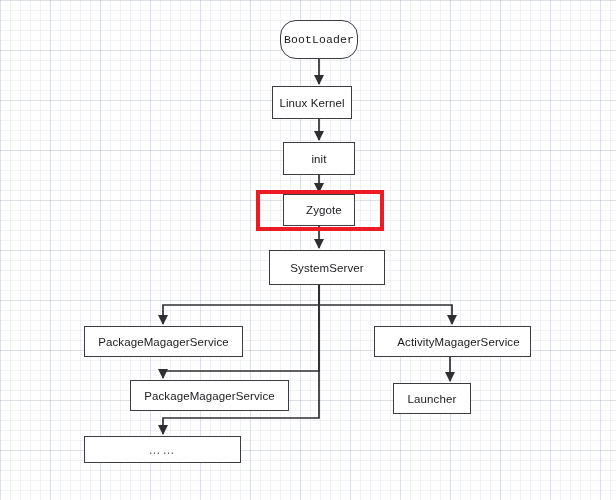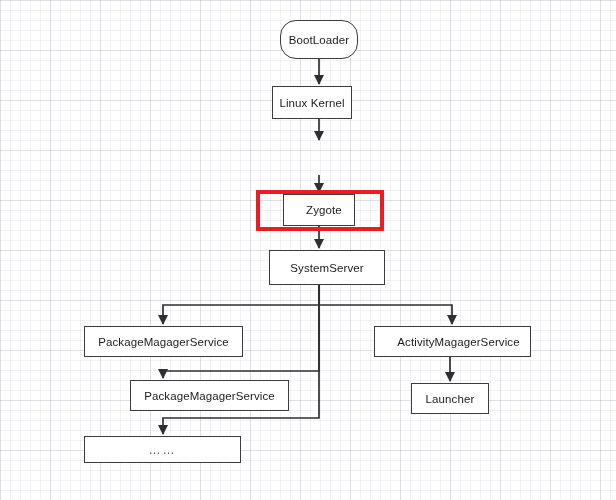--- a/index.html
+++ b/index.html
@@ -62,28 +62,31 @@
       <path d="M 319 175 L 319 192"></path>
       <path d="M 319 226 L 319 248"></path>
       <path d="M 319 285 L 319 305 L 163 305 L 163 324"></path>
       <path d="M 319 285 L 319 305 L 452 305 L 452 324"></path>
       <path d="M 319 285 L 319 371 L 163 371 L 163 378"></path>
       <path d="M 319 285 L 319 418 L 163 418 L 163 434"></path>
       <path d="M 450 357 L 450 381"></path>
     </g>
   </svg>
 
-  <div class="node rounded" style="left:280px;top:20px;width:78px;height:39px;">
+  <div class="node rounded" style="left:280px;top:20px;width:78px;height:39px;font-family:Liberation Mono, monospace;">
     <span>BootLoader</span>
   </div>
 
   <div class="node" style="left:272px;top:86px;width:80px;height:33px;">
     <span>Linux Kernel</span>
   </div>
 
+  <div class="node" style="left:283px;top:142px;width:72px;height:33px;">
+    <span>init</span>
+  </div>
 
   <div class="highlight-box" style="left:256px;top:190px;width:128px;height:41px;"></div>
 
   <div class="node" style="left:283px;top:194px;width:72px;height:32px;padding-left:10px;">
     <span>Zygote</span>
   </div>
 
   <div class="node" style="left:269px;top:250px;width:116px;height:35px;">
     <span>SystemServer</span>
   </div>
@@ -93,21 +96,21 @@
   </div>
 
   <div class="node" style="left:374px;top:326px;width:157px;height:31px;padding-left:12px;">
     <span>ActivityMagagerService</span>
   </div>
 
   <div class="node" style="left:84px;top:380px;width:159px;height:31px;margin-left:46px;">
     <span>PackageMagagerService</span>
   </div>
 
-  <div class="node" style="left:411px;top:383px;width:78px;height:31px;">
+  <div class="node" style="left:393px;top:383px;width:78px;height:31px;">
     <span>Launcher</span>
   </div>
 
   <div class="node dots" style="left:84px;top:436px;width:157px;height:27px;">
     <span>……</span>
   </div>
 
 </div>
 
 </body></html>

